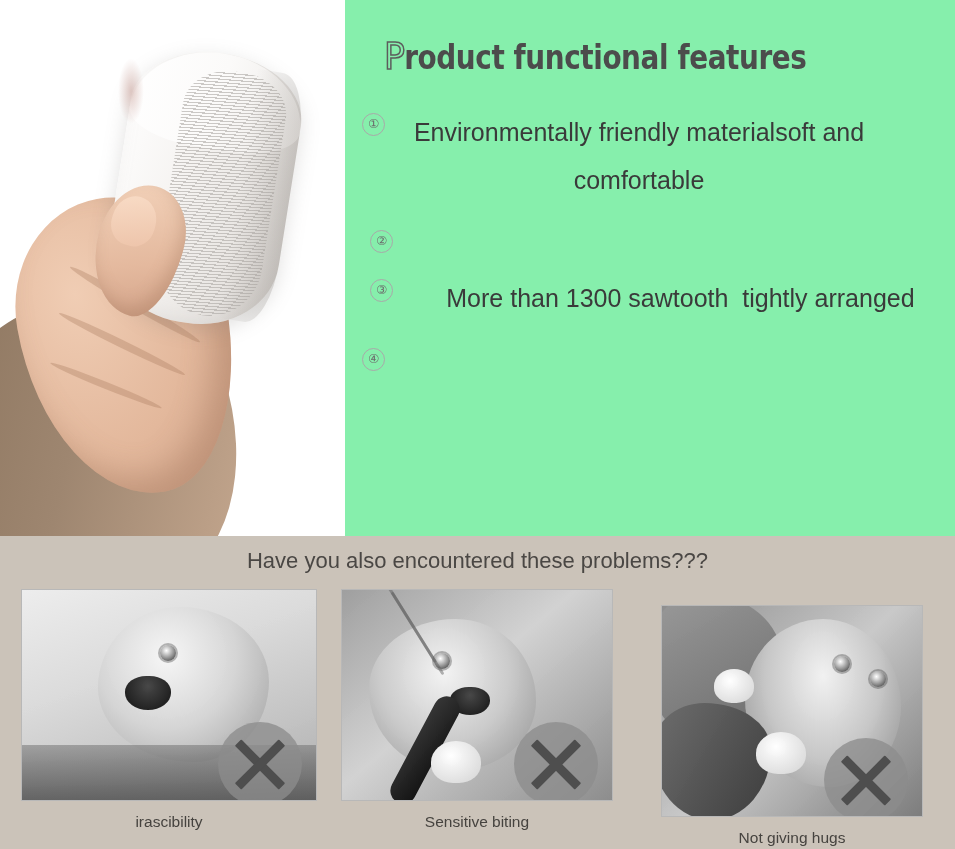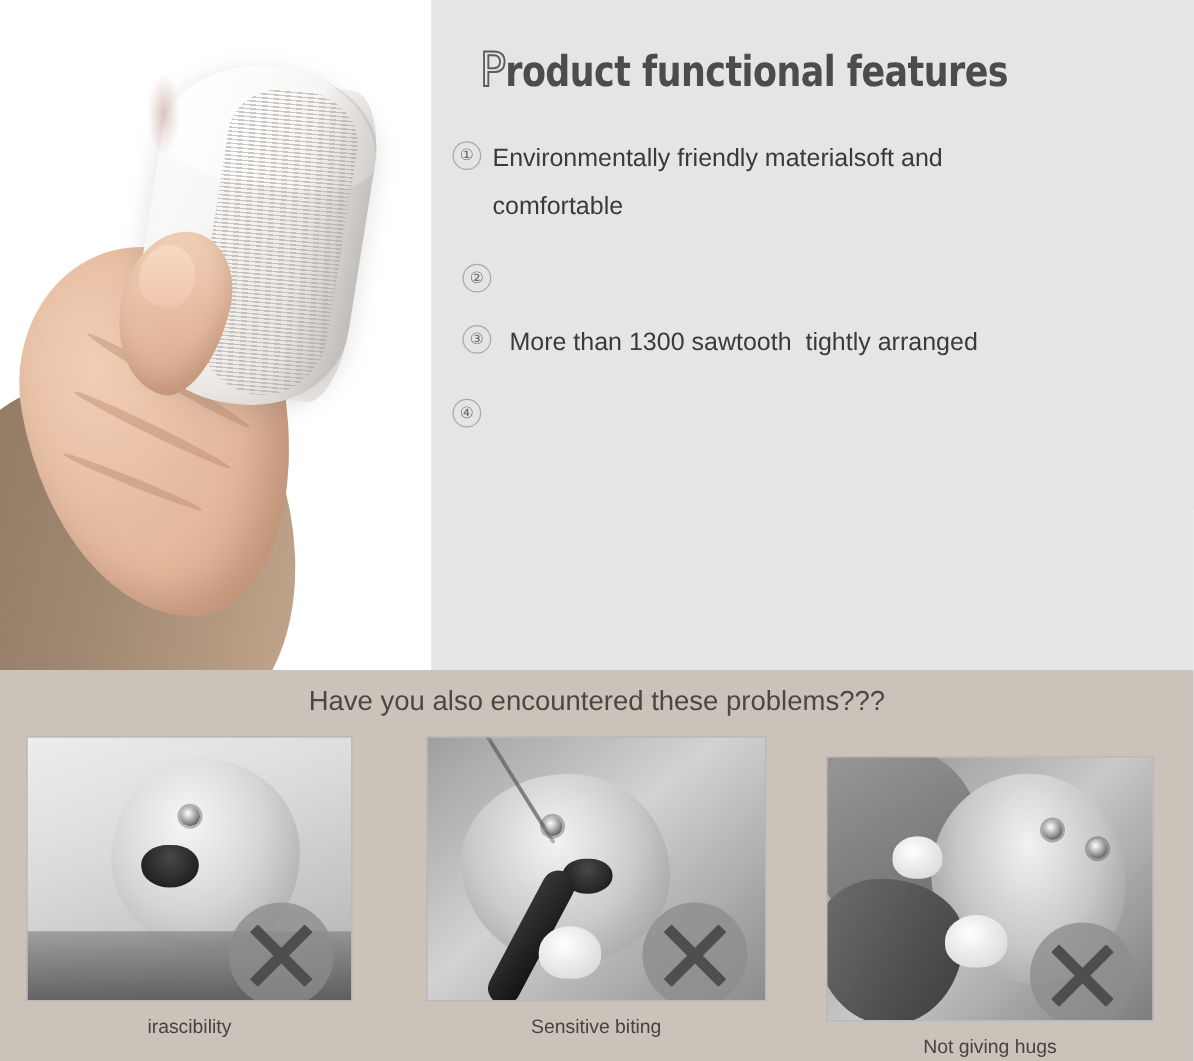--- a/index.html
+++ b/index.html
@@ -6,21 +6,21 @@
   body{
     width:955px;height:849px;overflow:hidden;
     font-family:"Liberation Sans", sans-serif;
     background:#ffffff;
   }
   .page{position:relative;width:955px;height:849px;}
 
   
   .top-panel{
     position:absolute;left:0;top:0;width:955px;height:536px;
-    background:#e5e5e5;
+    background:#86efac;
   }
 
   
   .product-photo{
     position:absolute;left:0;top:0;width:345px;height:536px;
     overflow:hidden;background:#ffffff;
   }
   .forearm{
     position:absolute;left:-60px;top:300px;width:300px;height:300px;
     background:linear-gradient(120deg,#8a735c 0%,#9e8670 45%,#c9ab92 100%);
@@ -118,23 +118,24 @@
   }
   .num{
     flex:0 0 auto;
     width:21px;height:21px;margin-top:5px;margin-right:9px;
     border:1.4px solid #a9a9a9;border-radius:50%;
     color:#6d6d6d;font-size:12.5px;line-height:19px;text-align:center;
     font-family:"DejaVu Sans", sans-serif;
   }
   .ftext{
     flex:1 1 auto;
-    font-size:20px;line-height:1.92;color:#3a3a3a;
+    font-size:25px;line-height:1.92;color:#3a3a3a;
     font-family:"Liberation Sans", sans-serif;
     white-space:pre-wrap;
+    text-align:center;
   }
   .f1 .ftext{max-width:490px;}
   .f2{margin-left:8px;}
   .f2 .ftext{max-width:470px;}
   .f3{margin-left:8px;}
   .f3 .ftext{white-space:pre;}
   .f4 .ftext{max-width:525px;}
 
   
   .bottom-panel{
@@ -143,21 +144,21 @@
   }
   .problem-heading{
     position:absolute;left:0;top:12px;width:955px;text-align:center;
     font-size:22px;color:#4a4744;
     font-family:"Liberation Sans", sans-serif;
   }
   .photo-row{
     position:absolute;left:0;top:53px;width:955px;height:215px;
   }
   .cat-card{
-    position:absolute;top:0;width:261px;height:212px;
+    position:absolute;top:0;width:296px;height:212px;
   }
   .cat-card.p1{left:21px;}
   .cat-card.p2{left:341px;width:272px;}
   .cat-card.p3{left:661px;width:262px;margin-top:16px;}
   .cat-photo{
     position:absolute;inset:0;overflow:hidden;
     border:1px solid #bdb5ab;
     background:#bfbfbf;
     filter:grayscale(1) contrast(1.04);
   }

